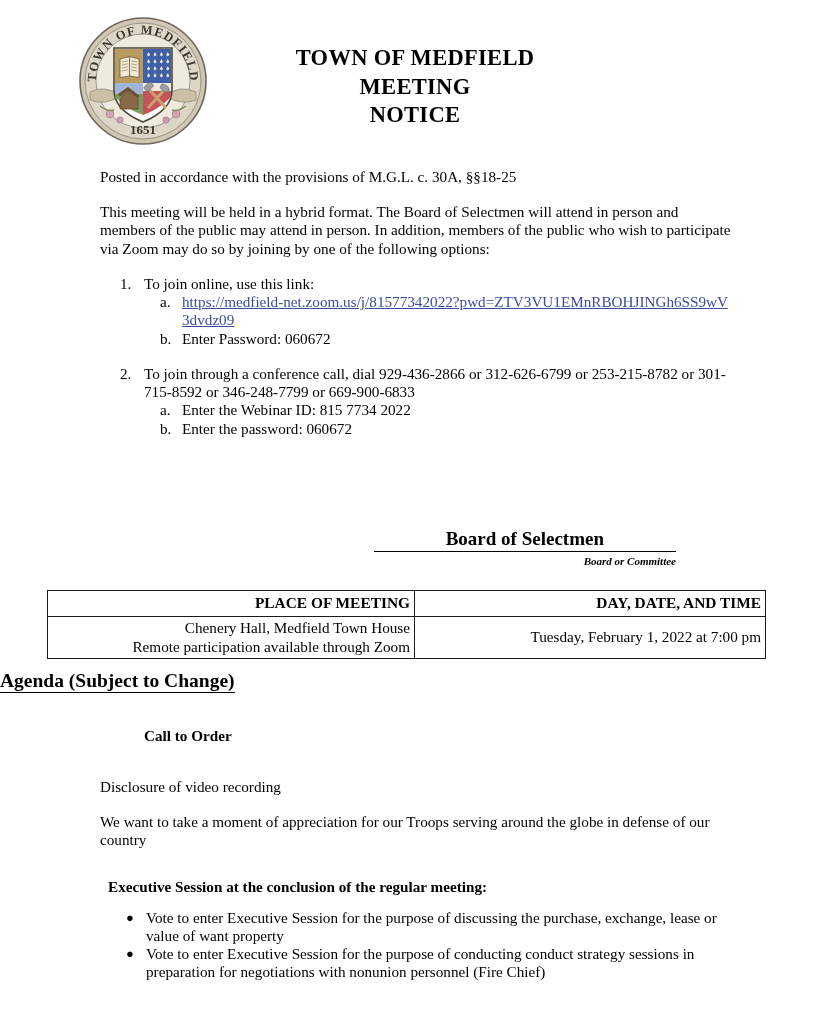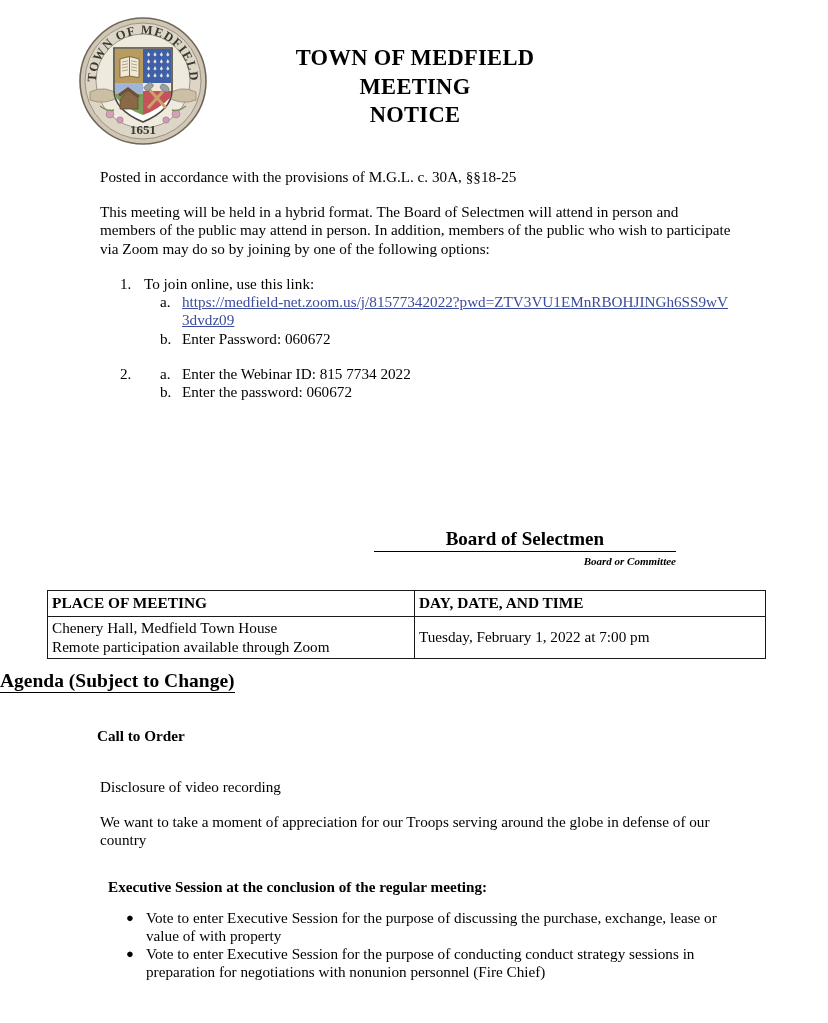--- a/index.html
+++ b/index.html
@@ -133,21 +133,21 @@
   table.meeting {
     position: absolute;
     left: 47px;
     top: 590px;
     width: 700px;
     border-collapse: collapse;
     table-layout: fixed;
   }
   table.meeting td {
     border: 1.1px solid #1a1a1a;
-    text-align: left;
+    text-align: right;
     vertical-align: middle;
     font-size: 15.2px;
     padding: 2px 4px;
   }
   table.meeting td.head {
     font-weight: bold;
     font-size: 15.4px;
     height: 20px;
     padding: 2px 4px 3px 4px;
   }
@@ -178,20 +178,21 @@
     left: 96px;
     top: 712px;
     width: 640px;
     font-size: 15.2px;
     line-height: 1.2;
   }
   .bold { font-weight: bold; }
   .call-order {
     font-weight: bold;
     padding-left: 1px;
+    margin-left: 47px;
   }
   ul.bullets {
     list-style: none;
     margin: 0;
     padding: 0;
   }
   ul.bullets > li {
     position: relative;
     padding-left: 50px;
     margin: 0;
@@ -333,20 +334,21 @@
           </li>
           <li>
             <span class="marker">b.</span>
             <span>Enter Password: 060672</span>
           </li>
         </ol>
       </li>
 
       <li style="margin-top:17px;">
         <span class="marker">2.</span>
+        <span>To join through a conference call, dial 929-436-2866 or 312-626-6799 or 253-215-8782 or 301-715-8592  or 346-248-7799  or 669-900-6833</span>
         <ol class="alpha">
           <li>
             <span class="marker">a.</span>
             <span>Enter the Webinar ID: 815 7734 2022</span>
           </li>
           <li>
             <span class="marker">b.</span>
             <span>Enter the password: 060672</span>
           </li>
         </ol>
@@ -393,21 +395,21 @@
 
     <p class="para">We want to take a moment of appreciation for our Troops serving around the globe in defense of our country</p>
 
     <div class="gap-md"></div>
 
     <p class="bold" style="margin:12px;">Executive Session at the conclusion of the regular meeting:</p>
 
     <ul class="bullets">
       <li>
         <span class="dot">●</span>
-        <span>Vote to enter Executive Session for the purpose of discussing the purchase, exchange, lease or value of with property</span>
+        <span>Vote to enter Executive Session for the purpose of discussing the purchase, exchange, lease or value of want property</span>
       </li>
       <li>
         <span class="dot">●</span>
         <span>Vote to enter Executive Session for the purpose of conducting conduct strategy sessions in preparation for negotiations with nonunion personnel (Fire Chief)</span>
       </li>
     </ul>
   </div>
 
 </div>
 

